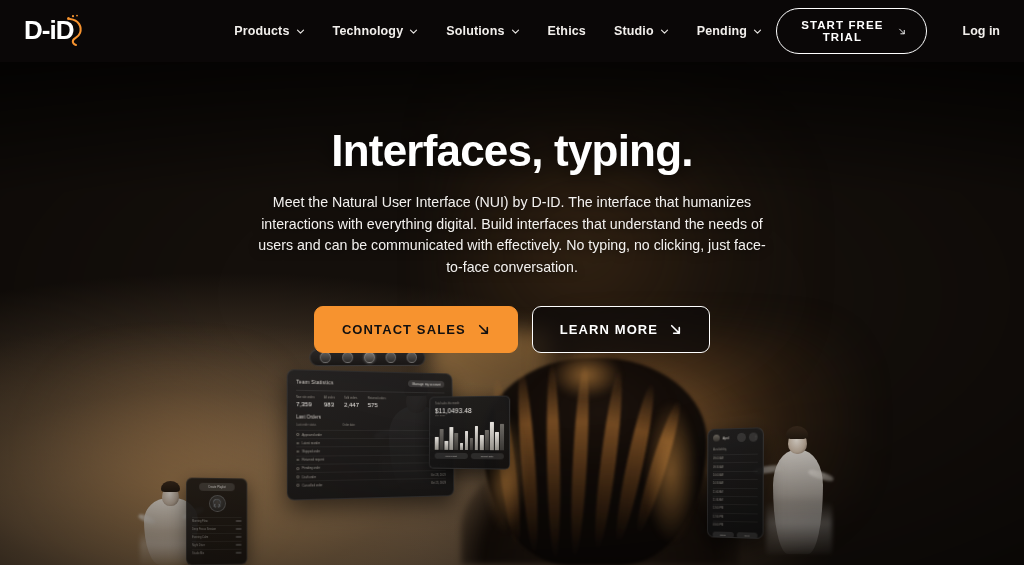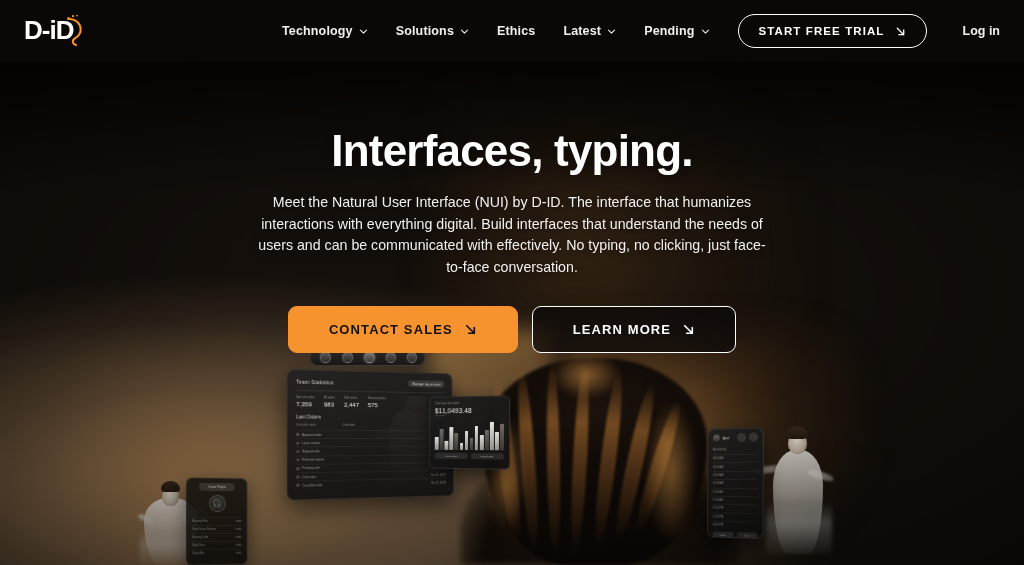--- a/index.html
+++ b/index.html
@@ -294,21 +294,21 @@
   .hero p {
     margin-top: 18px;
     width: 512px;
     font-size: 14.2px; line-height: 1.52; color: #f3f1ef;
     text-shadow: 0 1px 10px rgba(0,0,0,.7);
   }
   .cta-row { margin-top: 27px; display: flex; gap: 14px; align-items: center; }
   .btn-cta {
     display: flex; align-items: center; gap: 11px;
     font-size: 13px; font-weight: bold; letter-spacing: 1.1px;
-    padding: 15px 40px; border-radius: 9px; cursor: pointer;
+    padding: 15px 27px; border-radius: 9px; cursor: pointer;
     white-space: nowrap;
   }
   .btn-primary { background: #f7932f; color: #121010; border: 1px solid #f7932f; }
   .btn-secondary { background: rgba(12,10,10,.72); color: #ffffff; border: 1.5px solid #ffffff; }
   .arrow-cta { width: 13px; height: 13px; display: block; }
 </style>
 </head>
 <body>
 
 <div class="page">
@@ -543,36 +543,42 @@
         </g>
         <path d="M46 8 C55 9 58 16 56 22 C54.5 26.5 50 27 49 29.5 C48.2 31.6 50 33.5 52 34" fill="none" stroke="#F7932F" stroke-width="2.1" stroke-linecap="round"></path>
         <circle cx="44.5" cy="7.5" r="1.5" fill="#F7932F"></circle>
         <circle cx="49" cy="5.2" r="1.1" fill="#F7932F"></circle>
         <circle cx="53" cy="4.6" r="0.9" fill="#F7932F"></circle>
       </svg>
     </div>
 
     <nav class="nav">
       <div class="nav-item">
+        <span>Products</span>
+        <svg class="chev" viewBox="0 0 12 12">
+            <path d="M2 4.2 L6 8.2 L10 4.2" fill="none" stroke="#f2efec" stroke-width="1.6" stroke-linecap="round" stroke-linejoin="round"></path>
+          </svg>
+      </div>
+      <div class="nav-item">
         <span>Technology</span>
         <svg class="chev" viewBox="0 0 12 12">
             <path d="M2 4.2 L6 8.2 L10 4.2" fill="none" stroke="#f2efec" stroke-width="1.6" stroke-linecap="round" stroke-linejoin="round"></path>
           </svg>
       </div>
       <div class="nav-item">
         <span>Solutions</span>
         <svg class="chev" viewBox="0 0 12 12">
             <path d="M2 4.2 L6 8.2 L10 4.2" fill="none" stroke="#f2efec" stroke-width="1.6" stroke-linecap="round" stroke-linejoin="round"></path>
           </svg>
       </div>
       <div class="nav-item">
         <span>Ethics</span>
       </div>
       <div class="nav-item">
-        <span>Latest</span>
+        <span>Studio</span>
         <svg class="chev" viewBox="0 0 12 12">
             <path d="M2 4.2 L6 8.2 L10 4.2" fill="none" stroke="#f2efec" stroke-width="1.6" stroke-linecap="round" stroke-linejoin="round"></path>
           </svg>
       </div>
       <div class="nav-item">
         <span>Pending</span>
         <svg class="chev" viewBox="0 0 12 12">
             <path d="M2 4.2 L6 8.2 L10 4.2" fill="none" stroke="#f2efec" stroke-width="1.6" stroke-linecap="round" stroke-linejoin="round"></path>
           </svg>
       </div>

